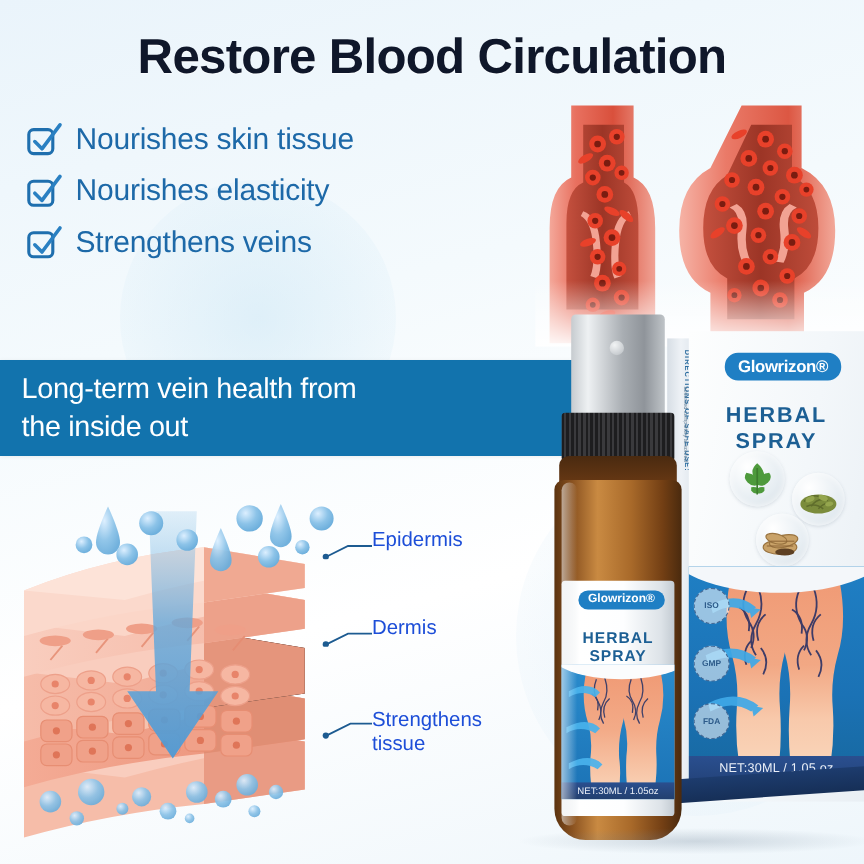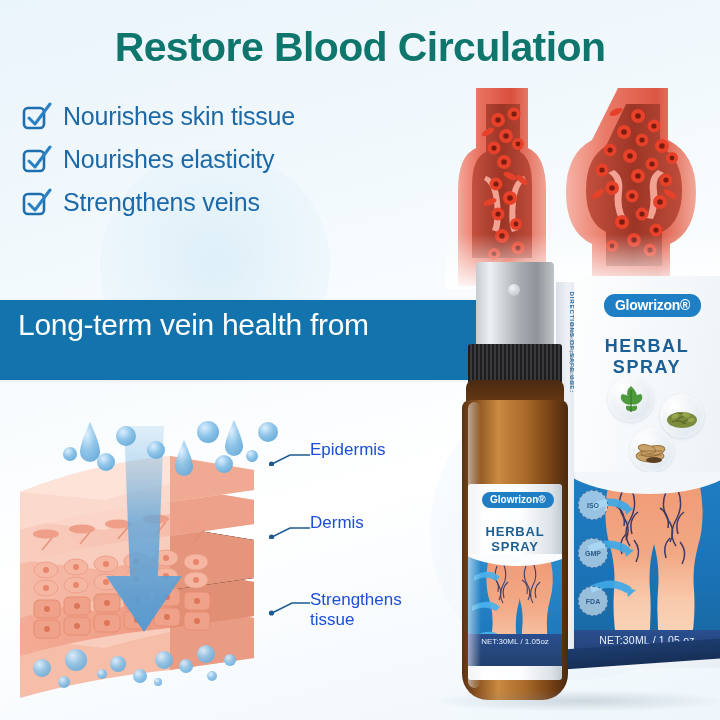--- a/index.html
+++ b/index.html
@@ -12,40 +12,40 @@
   #stage{position:absolute;inset:0;overflow:hidden;}
 
   
   .blob{position:absolute;border-radius:50%;background:radial-gradient(circle,rgba(205,231,245,.55),rgba(205,231,245,0));}
   .b1{left:100px;top:150px;width:230px;height:230px;}
   .b2{left:430px;top:380px;width:300px;height:300px;background:radial-gradient(circle,rgba(214,234,247,.5),rgba(214,234,247,0));}
 
   
   .title{
     position:absolute;left:0;top:24px;width:720px;text-align:center;
-    font-size:41px;font-weight:bold;color:#0f766e;letter-spacing:-.6px;
+    font-size:41px;font-weight:bold;color:#0f172a;letter-spacing:-.6px;
     text-shadow:0 1px 1px rgba(255,255,255,.8);
   }
 
   
   .bullets{position:absolute;left:22px;top:95px;width:430px;}
   .bullet{display:flex;align-items:center;height:43px;}
   .cbox{width:25px;height:25px;position:relative;flex:0 0 25px;margin-right:16px;}
   .cbox svg{position:absolute;left:-2px;top:-5px;}
   .btext{font-size:25px;color:#1d69a8;font-weight:400;letter-spacing:-.2px;}
 
   
   .banner{
     position:absolute;left:0;top:300px;width:478px;height:80px;
     background:linear-gradient(90deg,#1273ad 0%,#1273ad 82%,#1273ad 100%);
     box-shadow:0 1px 4px rgba(0,0,0,.08);
   }
   .banner-txt{
     position:absolute;left:18px;top:9px;width:430px;
-    color:#fff;font-size:30px;line-height:31px;letter-spacing:-.3px;
+    color:#fff;font-size:24px;line-height:31px;letter-spacing:-.3px;
   }
 
   
   .skin{position:absolute;left:6px;top:392px;width:300px;height:320px;}
   .lbl{position:absolute;font-size:17px;color:#1d4ed8;line-height:20px;}
   .lbl-epi{left:310px;top:440px;}
   .lbl-derm{left:310px;top:513px;}
   .lbl-sub{left:310px;top:590px;width:130px;}
 
   
@@ -131,21 +131,21 @@
     background:linear-gradient(90deg,#e7ebee 0%,#ffffff 16%,#fdfeff 55%,#dde3e8 88%,#c3cbd2 100%);
     border-radius:3px;}
   .lbl-brand{position:absolute;left:14px;top:8px;background:#1f7fc4;color:#fff;
     border-radius:9px;padding:2px 8px 3px;font-size:10px;font-weight:bold;}
   .lbl-name{position:absolute;left:0;top:40px;width:94px;text-align:center;
     font-size:13px;font-weight:bold;color:#1c5f94;letter-spacing:.8px;}
   .lbl-legs{position:absolute;left:0;top:70px;width:94px;height:112px;overflow:hidden;
     background:linear-gradient(180deg,#2a8ccd,#1b72b5);}
   .lbl-legs:before{content:"";position:absolute;left:-10px;top:-10px;width:120px;height:22px;
     background:#fbfcfd;border-radius:0 0 50% 50%/0 0 100% 100%;}
-  .lbl-net{position:absolute;left:0;bottom:0;width:94px;height:32px;
+  .lbl-net{position:absolute;left:0;bottom:0;width:94px;height:14px;
     background:linear-gradient(180deg,#2a4f8f,#22406f);color:#e8eef7;
     font-size:8px;text-align:center;line-height:15px;}
   .gloss{position:absolute;left:16px;top:140px;width:13px;height:286px;border-radius:7px;
     background:linear-gradient(90deg,rgba(255,255,255,.55),rgba(255,255,255,0));}
   .shadow{position:absolute;left:430px;top:690px;width:300px;height:22px;
     background:radial-gradient(ellipse at center,rgba(110,130,150,.28),rgba(110,130,150,0) 70%);}
 </style>
 </head>
 <body>
 
@@ -383,20 +383,21 @@
         </svg>
       </span>
       <span class="btext">Strengthens veins</span>
     </div>
 
   </div>
 
   <div class="banner">
     <div class="banner-txt">
       <div>Long-term vein health from</div>
+      <div>the inside out</div>
     </div>
   </div>
 
   <div class="skin">
     <svg width="300" height="320" viewBox="0 0 300 320">
       <defs>
         <linearGradient id="sk1" x1="0" y1="0" x2="1" y2="0">
           <stop offset="0" stop-color="#f9cdbe"></stop>
             <stop offset="1" stop-color="#f4b5a2"></stop>
         </linearGradient>

